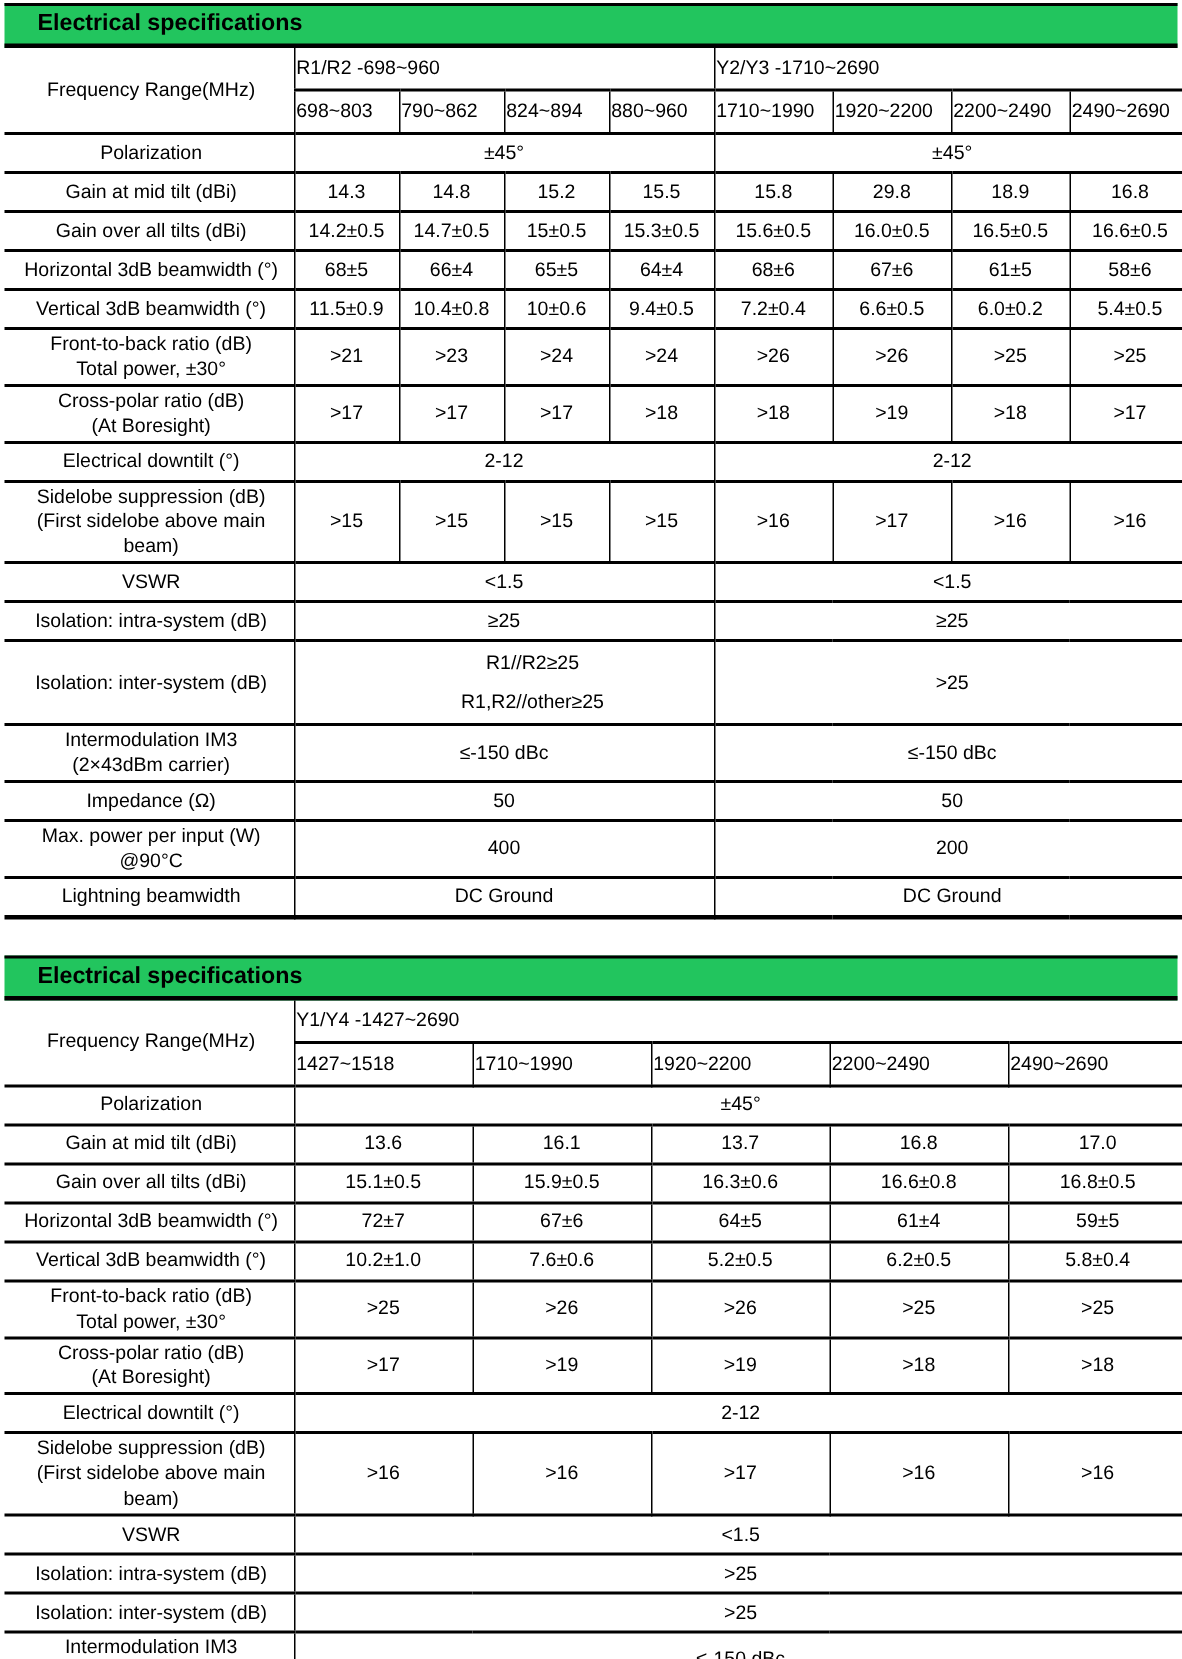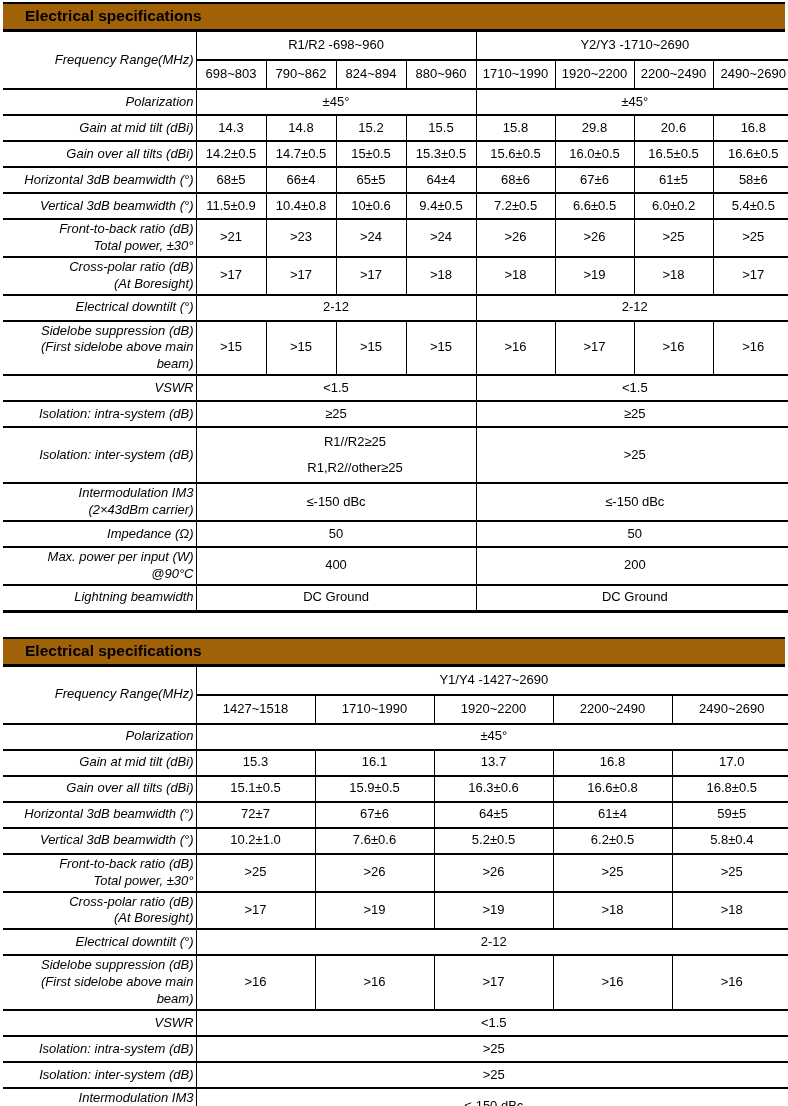--- a/index.html
+++ b/index.html
@@ -4,21 +4,21 @@
 <style>
   html,body{margin:0;padding:0;background:#ffffff;}
   body{
     width:788px;height:1106px;box-sizing:border-box;
     padding:2px 3px 0 3px;
     font-family:"Liberation Sans","DejaVu Sans",sans-serif;
     color:#000;
   }
   section.spec{margin:0 0 24px 0;}
   .bar{
-    background:#a16207;
+    background:#22c55e;
     border-top:2px solid #000;
     border-bottom:3px solid #000;
     padding:3px 0 4px 22px;
     font-size:15.5px;font-weight:bold;color:#000;
   }
   table{
     border-collapse:collapse;table-layout:fixed;width:100%;
     border-bottom:3px solid #000;
     font-size:13px;line-height:1.3;
   }
@@ -27,23 +27,23 @@
     border-top-width:2px;
     padding:1px 3px;
     height:22px;
     vertical-align:middle;
     overflow:hidden;
   }
   tr:first-child > td{border-top:none;}
   tr > td:first-child{border-left:none;}
   tr > td:last-child{border-right:none;}
   td.label{
-    text-align:right;white-space:pre-line;padding-left:5px;padding-right:2px;font-style:italic;
-  }
-  td.group, td.head{text-align:center;height:25px;padding:1px 1px;}
+    text-align:center;white-space:pre-line;padding-left:5px;padding-right:2px;
+  }
+  td.group, td.head{height:25px;padding:1px 1px;}
   td.val{text-align:center;}
   td.spread{white-space:pre-line;line-height:2.0;padding-left:41px;}
 </style>
 </head>
 <body>
 
 <section class="spec">
   <div class="bar">
     <span>Electrical specifications</span>
   </div>
@@ -81,21 +81,21 @@
           <td class="val" colspan="4">±45°</td>
         </tr>
         <tr>
           <td class="label">Gain at mid tilt (dBi)</td>
           <td class="val">14.3</td>
           <td class="val">14.8</td>
           <td class="val">15.2</td>
           <td class="val">15.5</td>
           <td class="val">15.8</td>
           <td class="val">29.8</td>
-          <td class="val">20.6</td>
+          <td class="val">18.9</td>
           <td class="val">16.8</td>
         </tr>
         <tr>
           <td class="label">Gain over all tilts (dBi)</td>
           <td class="val">14.2±0.5</td>
           <td class="val">14.7±0.5</td>
           <td class="val">15±0.5</td>
           <td class="val">15.3±0.5</td>
           <td class="val">15.6±0.5</td>
           <td class="val">16.0±0.5</td>
@@ -112,21 +112,21 @@
           <td class="val">67±6</td>
           <td class="val">61±5</td>
           <td class="val">58±6</td>
         </tr>
         <tr>
           <td class="label">Vertical 3dB beamwidth (°)</td>
           <td class="val">11.5±0.9</td>
           <td class="val">10.4±0.8</td>
           <td class="val">10±0.6</td>
           <td class="val">9.4±0.5</td>
-          <td class="val">7.2±0.5</td>
+          <td class="val">7.2±0.4</td>
           <td class="val">6.6±0.5</td>
           <td class="val">6.0±0.2</td>
           <td class="val">5.4±0.5</td>
         </tr>
         <tr>
           <td class="label">Front-to-back ratio (dB)
 Total power, ±30°</td>
           <td class="val">&gt;21</td>
           <td class="val">&gt;23</td>
           <td class="val">&gt;24</td>
@@ -232,21 +232,21 @@
           <td class="head">1920~2200</td>
           <td class="head">2200~2490</td>
           <td class="head">2490~2690</td>
         </tr>
         <tr>
           <td class="label">Polarization</td>
           <td class="val" colspan="5">±45°</td>
         </tr>
         <tr>
           <td class="label">Gain at mid tilt (dBi)</td>
-          <td class="val">15.3</td>
+          <td class="val">13.6</td>
           <td class="val">16.1</td>
           <td class="val">13.7</td>
           <td class="val">16.8</td>
           <td class="val">17.0</td>
         </tr>
         <tr>
           <td class="label">Gain over all tilts (dBi)</td>
           <td class="val">15.1±0.5</td>
           <td class="val">15.9±0.5</td>
           <td class="val">16.3±0.6</td>

